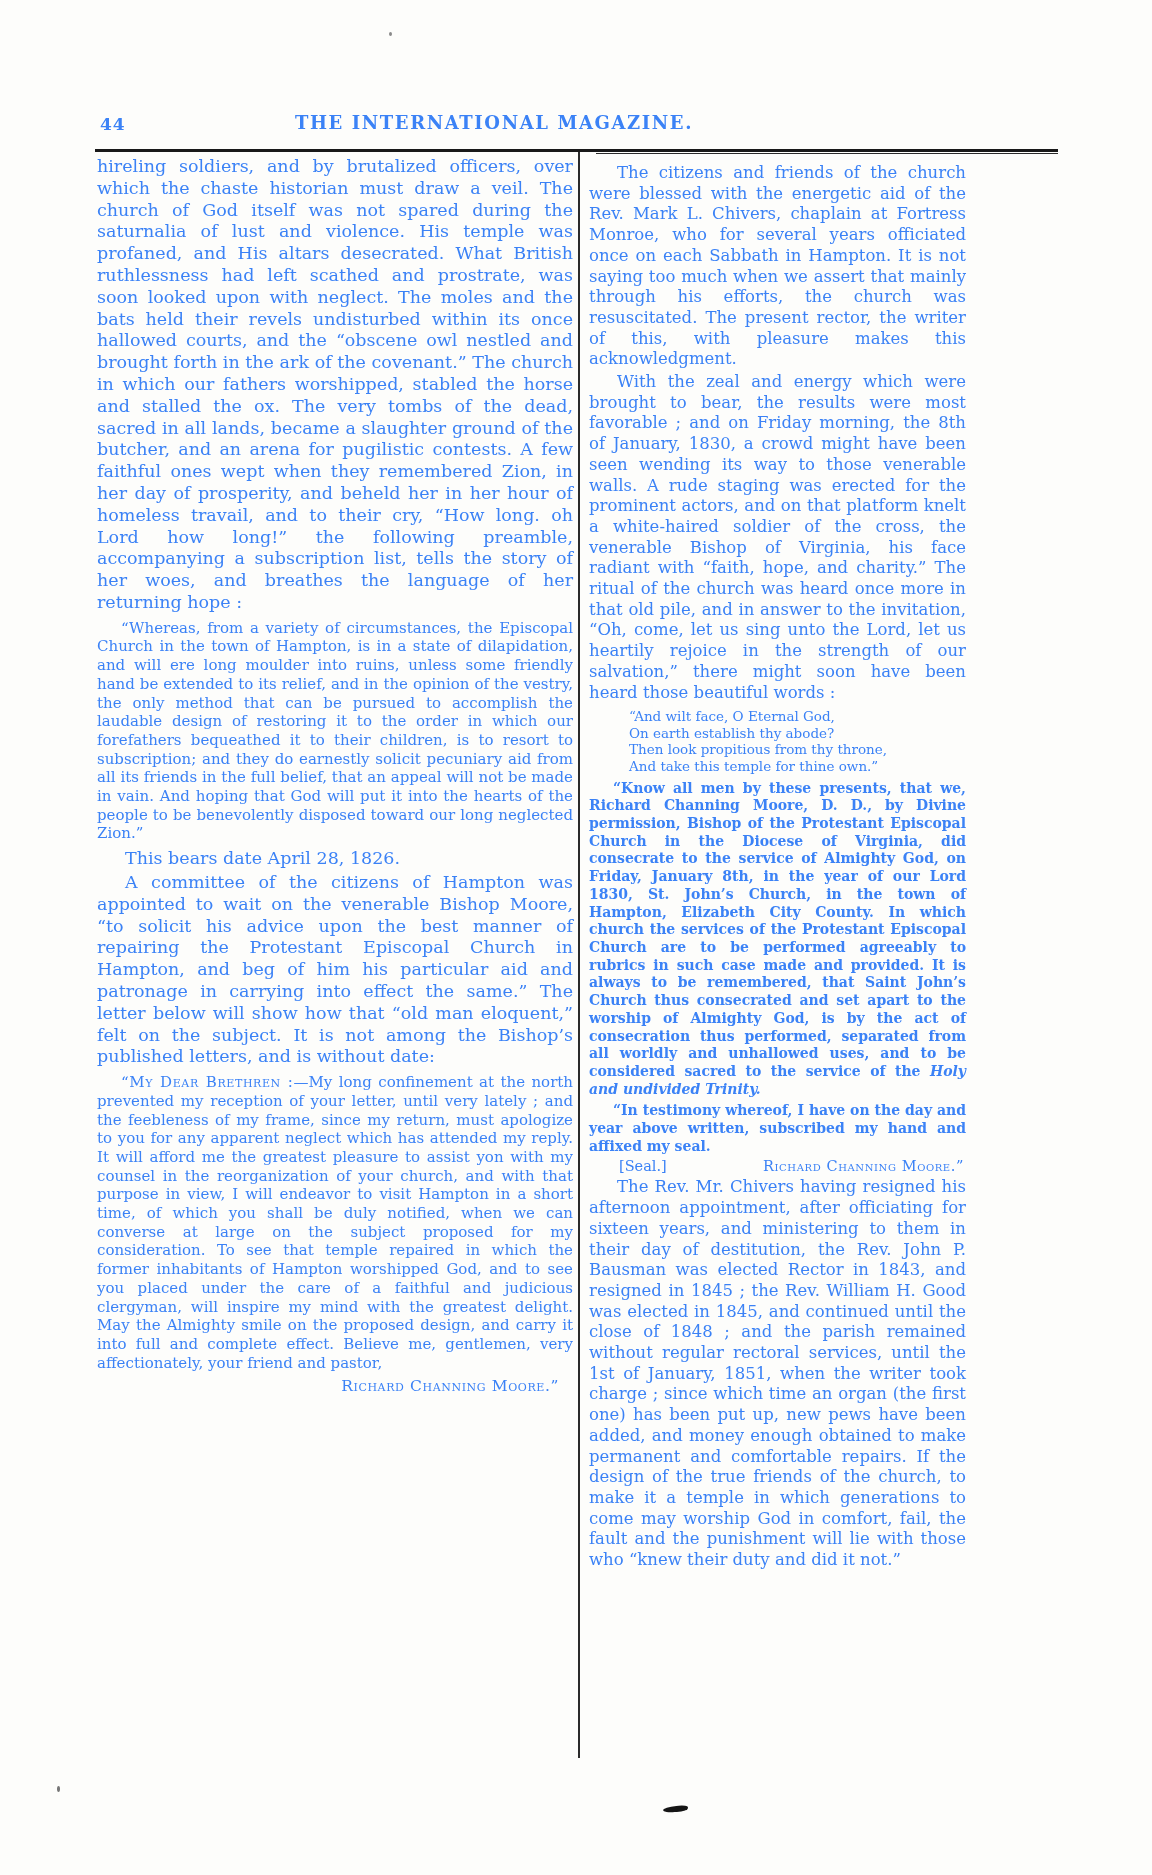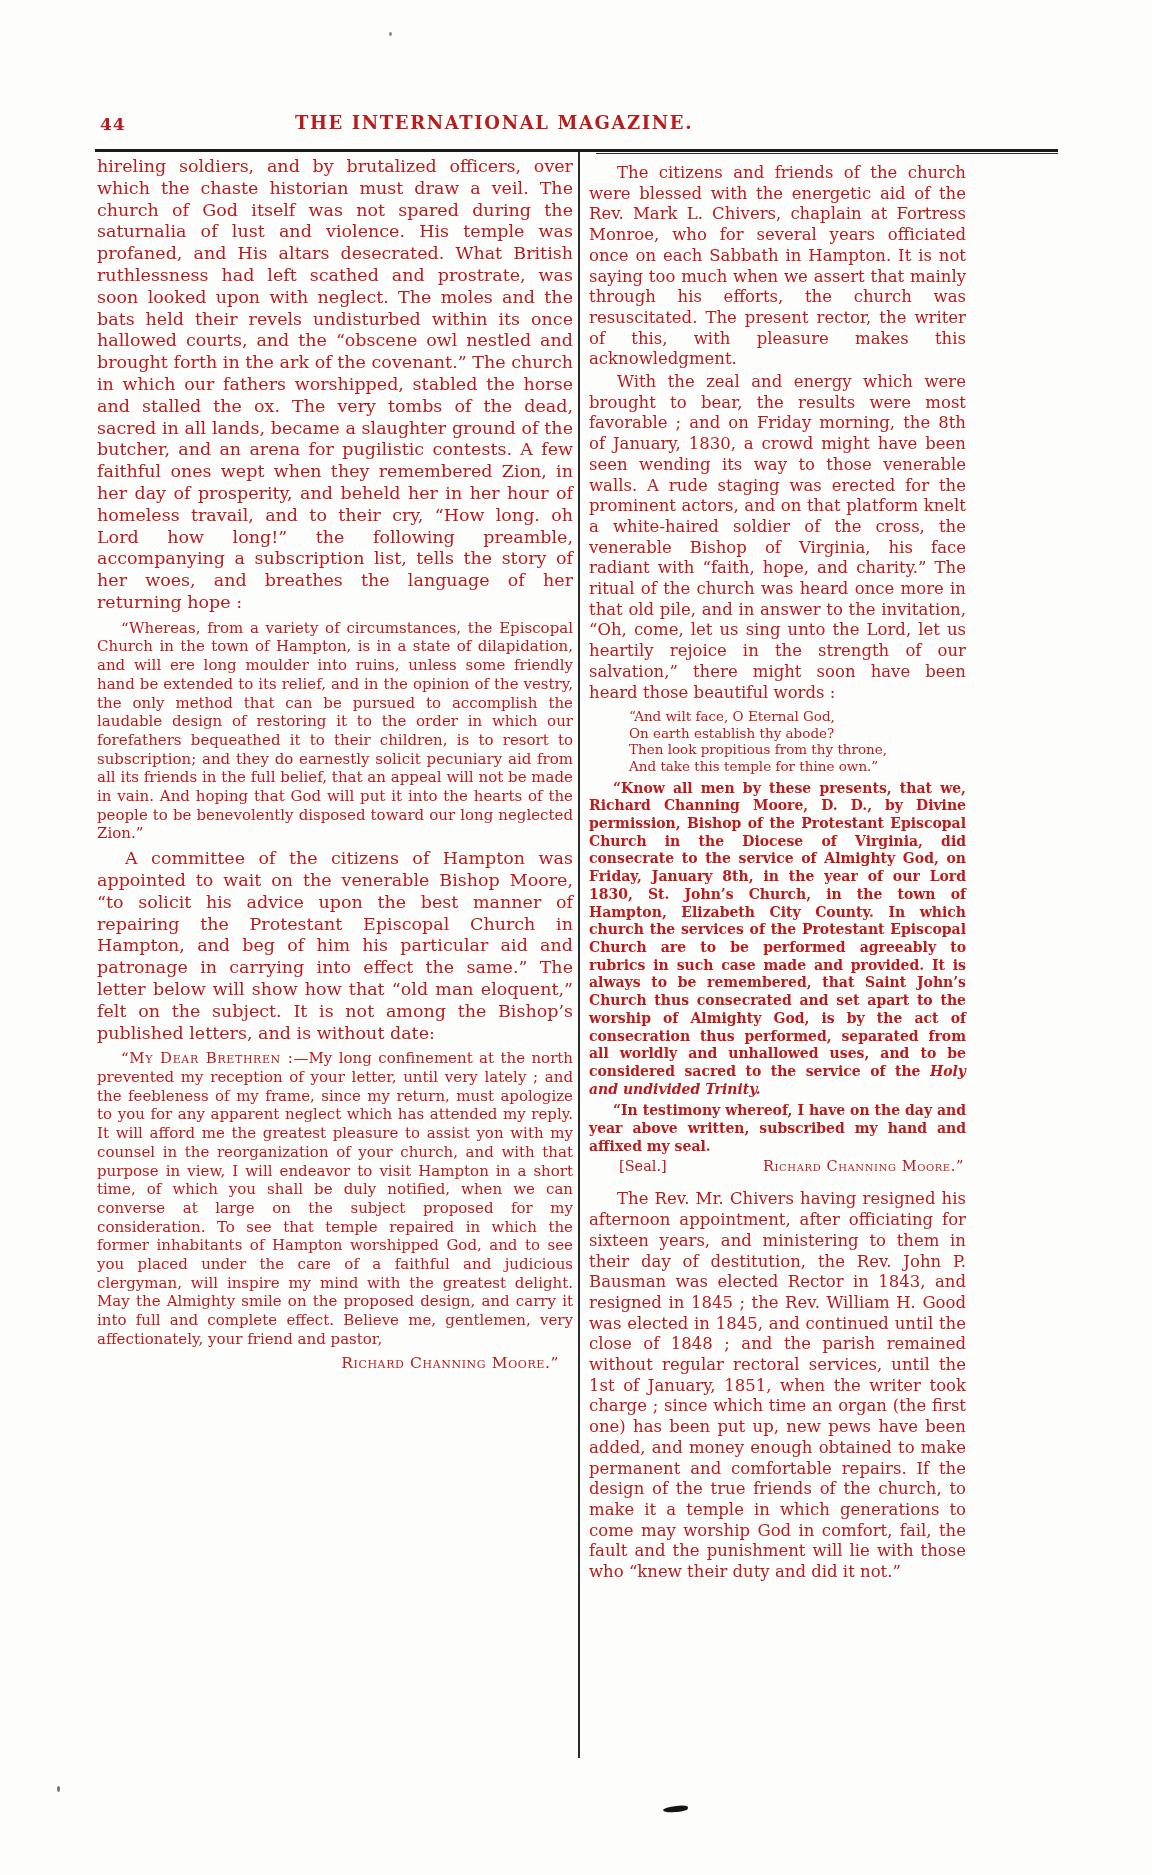--- a/index.html
+++ b/index.html
@@ -3,21 +3,21 @@
 <meta charset="utf-8">
 <style>
   html, body { margin: 0; padding: 0; }
   body { background: #e9e9e7; }
   .page {
     position: relative;
     width: 1152px;
     height: 1875px;
     margin: 0 auto;
     background: #fdfdfb;
-    color: #b91c1c;
+    color: #3b82f6;
     font-family: "DejaVu Serif", "Liberation Serif", serif;
     overflow: hidden;
   }
   .page-number {
     position: absolute; left: 100px; top: 114px;
     font-size: 17px; font-weight: bold; letter-spacing: 1px;
   }
   .magazine-title {
     position: absolute; left: 494px; top: 112px;
     transform: translateX(-50%);
@@ -50,21 +50,21 @@
   .letter-signature {
     text-align: right; padding-right: 14px;
     font-size: 15.5px; margin-top: 2px;
   }
   .verse {
     font-size: 13.5px; line-height: 16.6px;
     margin: 5px 0 5px 40px;
   }
   .seal-line {
     display: flex; justify-content: space-between;
-    font-size: 14.5px; line-height: 18px; margin: 1px 0 14px; gap: 40px;
+    font-size: 14.5px; line-height: 18px; margin: 1px 0 2px; gap: 40px;
   }
   .seal-line .seal-label { margin-left: 30px; }
   .seal-line .seal-sig { margin-right: 2px; }
   .ink-smudge {
     position: absolute; left: 663px; top: 1806px;
     width: 25px; height: 6px; background: #151515;
     border-radius: 60% 40% 50% 50%;
     transform: rotate(-5deg);
   }
   .ink-smudge::after {
@@ -95,20 +95,21 @@
 
   <div class="header-rule"></div>
 
   <div class="column-divider"></div>
 
   <div class="col-left">
     <p class="main-l">hireling soldiers, and by brutalized officers, over which the chaste historian must draw a veil.  The church of God itself was not spared during the saturnalia of lust and violence. His temple was profaned, and His altars desecrated.  What British ruthlessness had left scathed and prostrate, was soon looked upon with neglect.  The moles and the bats held their revels undisturbed within its once hallowed courts, and the “obscene owl nestled and brought forth in the ark of the covenant.”  The church in which our fathers worshipped, stabled the horse and stalled the ox.  The very tombs of the dead, sacred in all lands, became a slaughter ground of the butcher, and an arena for pugilistic contests. A few faithful ones wept when they remembered Zion, in her day of prosperity, and beheld her in her hour of homeless travail, and to their cry, “How long. oh Lord how long!” the following preamble, accompanying a subscription list, tells the story of her woes, and breathes the language of her returning hope :</p>
 
     <p class="small-l indent-sm">“Whereas, from a variety of circumstances, the Episcopal Church in the town of Hampton, is in a state of dilapidation, and will ere long moulder into ruins, unless some friendly hand be extended to its relief, and in the opinion of the vestry, the only method that can be pursued to accomplish the laudable design of restoring it to the order in which our forefathers bequeathed it to their children, is to resort to subscription; and they do earnestly solicit pecuniary aid from all its friends in the full belief, that an appeal will not be made in vain.  And hoping that God will put it into the hearts of the people to be benevolently disposed toward our long neglected Zion.”</p>
 
+    <p class="main-l indent">This bears date April 28, 1826.</p>
 
     <p class="main-l indent">A committee of the citizens of Hampton was appointed to wait on the venerable Bishop Moore, “to solicit his advice upon the best manner of repairing the Protestant Episcopal Church in Hampton, and beg of him his particular aid and patronage in carrying into effect the same.”  The letter below will show how that “old man eloquent,” felt on the subject.  It is not among the Bishop’s published letters, and is without date:</p>
 
     <p class="small-l indent-sm"><span class="sc">“My Dear Brethren :</span><span>—My long confinement at the north prevented my reception of your letter, until very lately ; and the feebleness of my frame, since my return, must apologize to you for any apparent neglect which has attended my reply.  It will afford me the greatest pleasure to assist yon with my counsel in the reorganization of your church, and with that purpose in view, I will endeavor to visit Hampton in a short time, of which you shall be duly notified, when we can converse at large on the subject proposed for my consideration.  To see that temple repaired in which the former inhabitants of Hampton worshipped God, and to see you placed under the care of a faithful and judicious clergyman, will inspire my mind with the greatest delight.  May the Almighty smile on the proposed design, and carry it into full and complete effect.  Believe me, gentlemen, very affectionately, your friend and pastor,</span></p>
 
     <p class="letter-signature sc">Richard Channing Moore.”</p>
   </div>
 
   <div class="col-right">
     <p class="main-r indent">The citizens and friends of the church were blessed with the energetic aid of the Rev. Mark L. Chivers, chaplain at Fortress Monroe, who for several years officiated once on each Sabbath in Hampton.  It is not saying too much when we assert that mainly through his efforts, the church was resuscitated.  The present rector, the writer of this, with pleasure makes this acknowledgment.</p>

